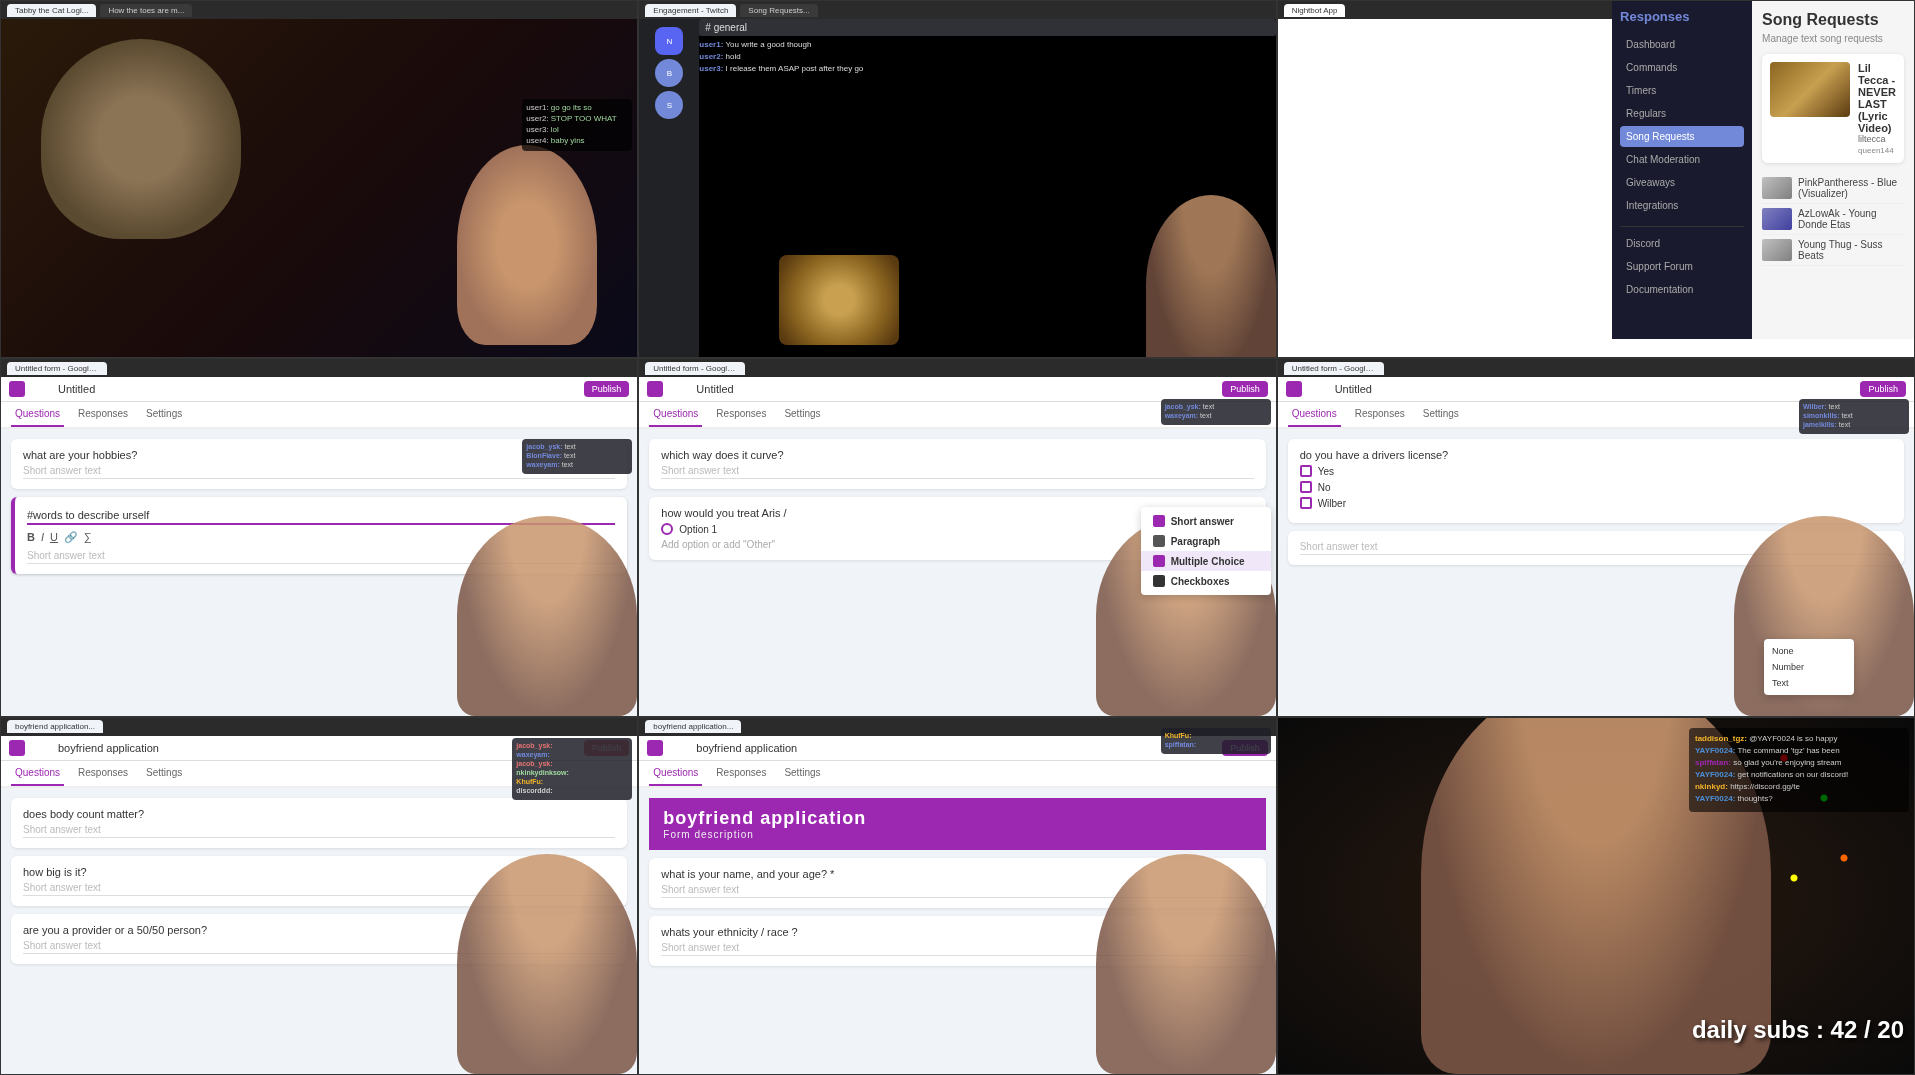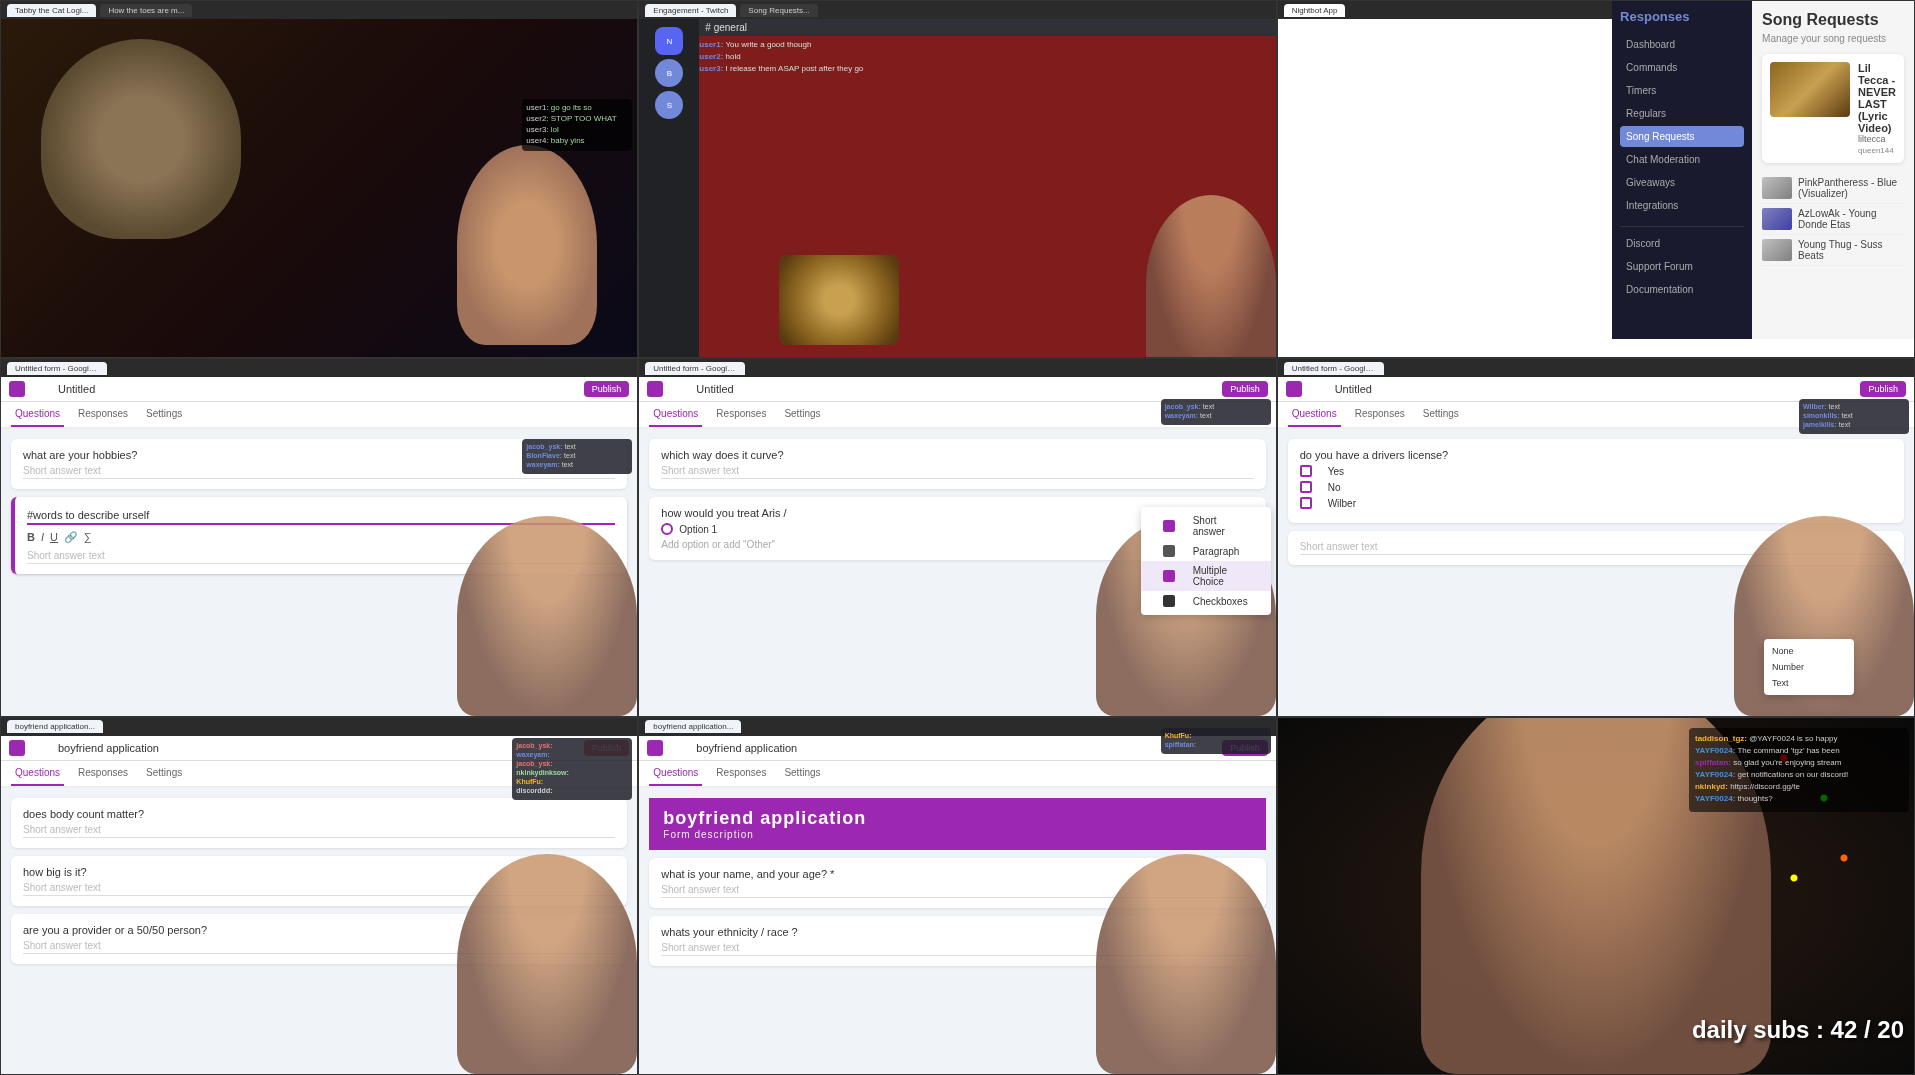--- a/index.html
+++ b/index.html
@@ -79,21 +79,21 @@
       display: flex;
     }
     .cell-2 .sidebar {
       width: 60px;
       background: #202225;
       height: 100%;
       padding: 4px;
     }
     .cell-2 .chat-area {
       flex: 1;
-      background: #7f1d1d;
+      background: #000000;
       position: relative;
     }
     .cell-2 .channel-header {
       background: #2f3136;
       padding: 3px 6px;
       font-size: 10px;
       color: #dcddde;
       margin-bottom: 4px;
       border-radius: 2px;
     }
@@ -311,47 +311,48 @@
       top: 148px;
       right: 5px;
       background: white;
       border-radius: 4px;
       box-shadow: 0 2px 8px rgba(0,0,0,0.2);
       padding: 4px 0;
       z-index: 10;
       width: 130px;
     }
     .dropdown-item {
-      padding: 4px 22px;
+      padding: 4px 12px;
       font-size: 10px;
       color: #333;
       display: flex;
       align-items: center;
-      gap: 18px;
+      gap: 6px;
+      font-weight: bold;
     }
     .dropdown-item .di-icon { width: 12px; height: 12px; background: #9c27b0; border-radius: 2px; flex-shrink: 0; }
     .radio-option { display: flex; align-items: center; gap: 6px; margin-bottom: 4px; font-size: 10px; color: #333; }
     .radio-circle { width: 12px; height: 12px; border: 2px solid #9c27b0; border-radius: 50%; flex-shrink: 0; }
     .person-overlay-5 {
       position: absolute;
       bottom: 0;
       right: 0;
       width: 180px;
       height: 200px;
       background: radial-gradient(ellipse at top, #c8956c 30%, #7a5545 70%);
       border-radius: 50% 50% 10% 10%;
       opacity: 0.85;
     }
 
     
     .cell-6 {
       background: #f0f4f9;
       position: relative;
     }
-    .checkbox-option { display: flex; align-items: center; gap: 16px; margin-bottom: 4px; font-size: 10px; color: #333; }
+    .checkbox-option { display: flex; align-items: center; gap: 6px; margin-bottom: 4px; font-size: 10px; color: #333; }
     .checkbox-sq { width: 12px; height: 12px; border: 2px solid #9c27b0; border-radius: 2px; flex-shrink: 0; }
     .person-overlay-6 {
       position: absolute;
       bottom: 0;
       right: 0;
       width: 180px;
       height: 200px;
       background: radial-gradient(ellipse at top, #c8956c 30%, #7a5545 70%);
       border-radius: 50% 50% 10% 10%;
       opacity: 0.85;
@@ -594,21 +595,21 @@
         <div class="nightbot-nav-item">Giveaways</div>
         <div class="nightbot-nav-item">Integrations</div>
         <div style="margin-top:10px;border-top:1px solid #333;padding-top:6px;">
           <div class="nightbot-nav-item">Discord</div>
           <div class="nightbot-nav-item">Support Forum</div>
           <div class="nightbot-nav-item">Documentation</div>
         </div>
       </div>
       <div class="nightbot-main">
         <div class="song-requests-title">Song Requests</div>
-        <div class="song-requests-sub">Manage your song requests</div>
+        <div class="song-requests-sub">Manage text song requests</div>
         <div class="current-song">
           <div class="song-thumb"></div>
           <div class="song-info">
             <div class="song-title">Lil Tecca - NEVER LAST (Lyric Video)</div>
             <div class="song-channel">liltecca</div>
             <div class="song-requested">queen144</div>
           </div>
         </div>
         <div class="queue-list">
           <div class="queue-item">

